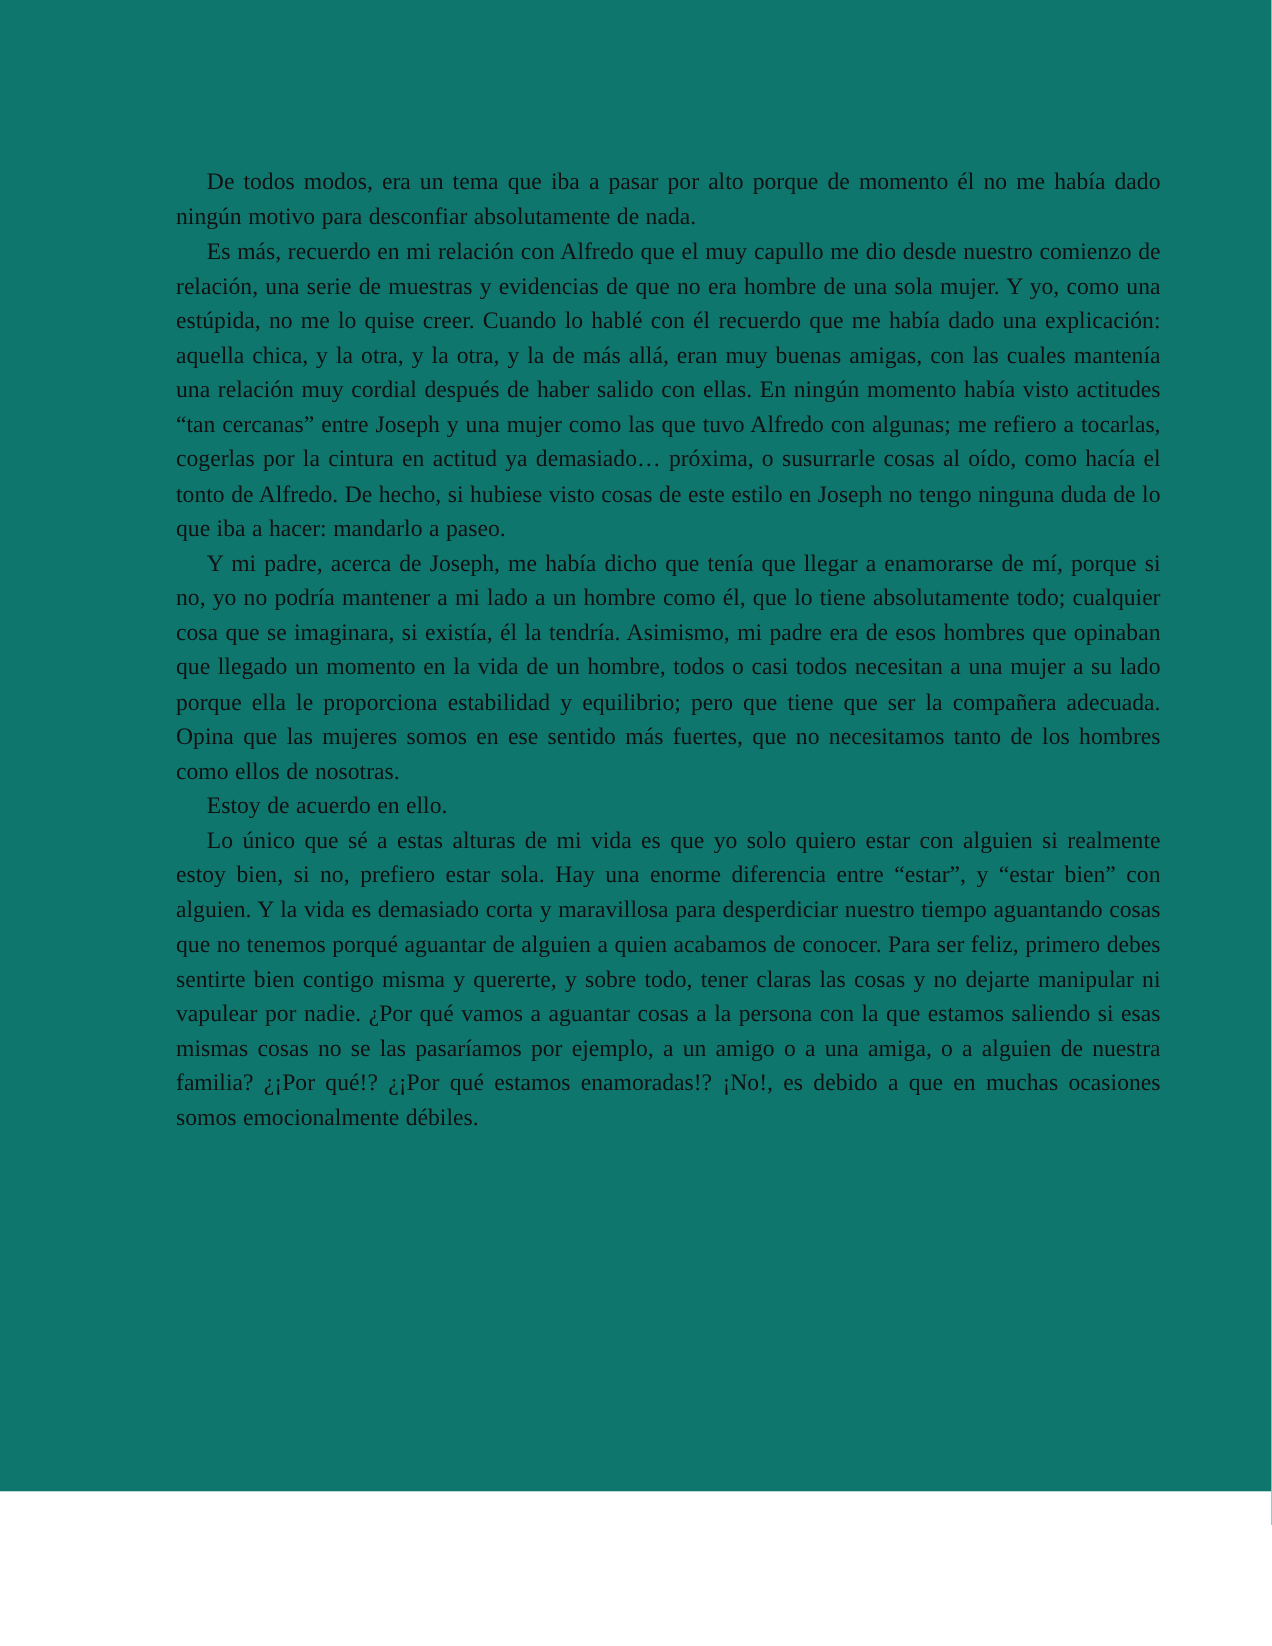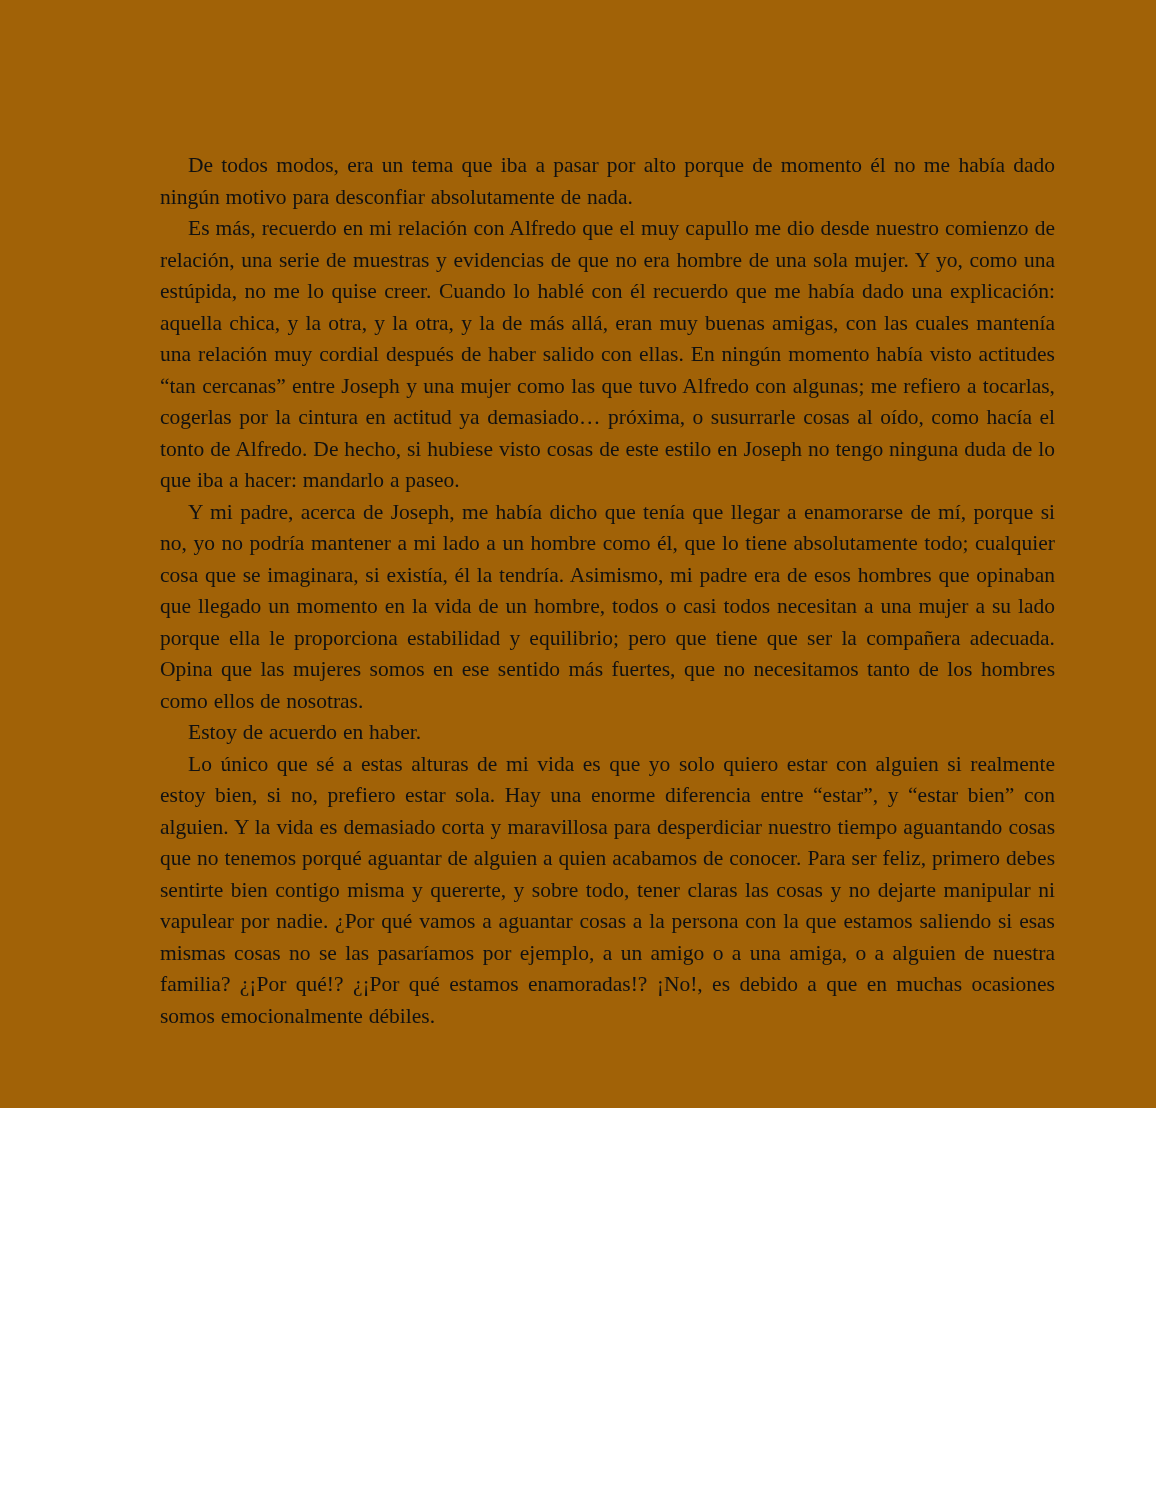--- a/index.html
+++ b/index.html
@@ -3,23 +3,23 @@
 <meta charset="utf-8">
 <style>
   html, body {
     margin: 0;
     padding: 0;
     background: #ffffff;
   }
   .page {
     position: relative;
     width: 1156px;
-    height: 1108px;
+    height: 1356px;
     margin: 0 auto;
-    background: #a16207;
+    background: #0f766e;
     box-sizing: border-box;
     padding: 150px 101px 0 160px;
     overflow: hidden;
   }
   .text-block {
     font-family: "Liberation Serif", "DejaVu Serif", serif;
     font-size: 21.5px;
     line-height: 31.5px;
     color: #111111;
   }
@@ -31,16 +31,16 @@
   }
 </style>
 </head>
 <body>
 
 <div class="page">
   <div class="text-block">
     <p>De todos modos, era un tema que iba a pasar por alto porque de momento él no me había dado ningún motivo para desconfiar absolutamente de nada.</p>
     <p>Es más, recuerdo en mi relación con Alfredo que el muy capullo me dio desde nuestro comienzo de relación, una serie de muestras y evidencias de que no era hombre de una sola mujer. Y yo, como una estúpida, no me lo quise creer. Cuando lo hablé con él recuerdo que me había dado una explicación: aquella chica, y la otra, y la otra, y la de más allá, eran muy buenas amigas, con las cuales mantenía una relación muy cordial después de haber salido con ellas. En ningún momento había visto actitudes “tan cercanas” entre Joseph y una mujer como las que tuvo Alfredo con algunas; me refiero a tocarlas, cogerlas por la cintura en actitud ya demasiado… próxima, o susurrarle cosas al oído, como hacía el tonto de Alfredo. De hecho, si hubiese visto cosas de este estilo en Joseph no tengo ninguna duda de lo que iba a hacer: mandarlo a paseo.</p>
     <p>Y mi padre, acerca de Joseph, me había dicho que tenía que llegar a enamorarse de mí, porque si no, yo no podría mantener a mi lado a un hombre como él, que lo tiene absolutamente todo; cualquier cosa que se imaginara, si existía, él la tendría. Asimismo, mi padre era de esos hombres que opinaban que llegado un momento en la vida de un hombre, todos o casi todos necesitan a una mujer a su lado porque ella le proporciona estabilidad y equilibrio; pero que tiene que ser la compañera adecuada. Opina que las mujeres somos en ese sentido más fuertes, que no necesitamos tanto de los hombres como ellos de nosotras.</p>
-    <p>Estoy de acuerdo en haber.</p>
+    <p>Estoy de acuerdo en ello.</p>
     <p>Lo único que sé a estas alturas de mi vida es que yo solo quiero estar con alguien si realmente estoy bien, si no, prefiero estar sola. Hay una enorme diferencia entre “estar”, y “estar bien” con alguien. Y la vida es demasiado corta y maravillosa para desperdiciar nuestro tiempo aguantando cosas que no tenemos porqué aguantar de alguien a quien acabamos de conocer. Para ser feliz, primero debes sentirte bien contigo misma y quererte, y sobre todo, tener claras las cosas y no dejarte manipular ni vapulear por nadie. ¿Por qué vamos a aguantar cosas a la persona con la que estamos saliendo si esas mismas cosas no se las pasaríamos por ejemplo, a un amigo o a una amiga, o a alguien de nuestra familia? ¿¡Por qué!? ¿¡Por qué estamos enamoradas!? ¡No!, es debido a que en muchas ocasiones somos emocionalmente débiles.</p>
   </div>
 </div>
 
 </body></html>

